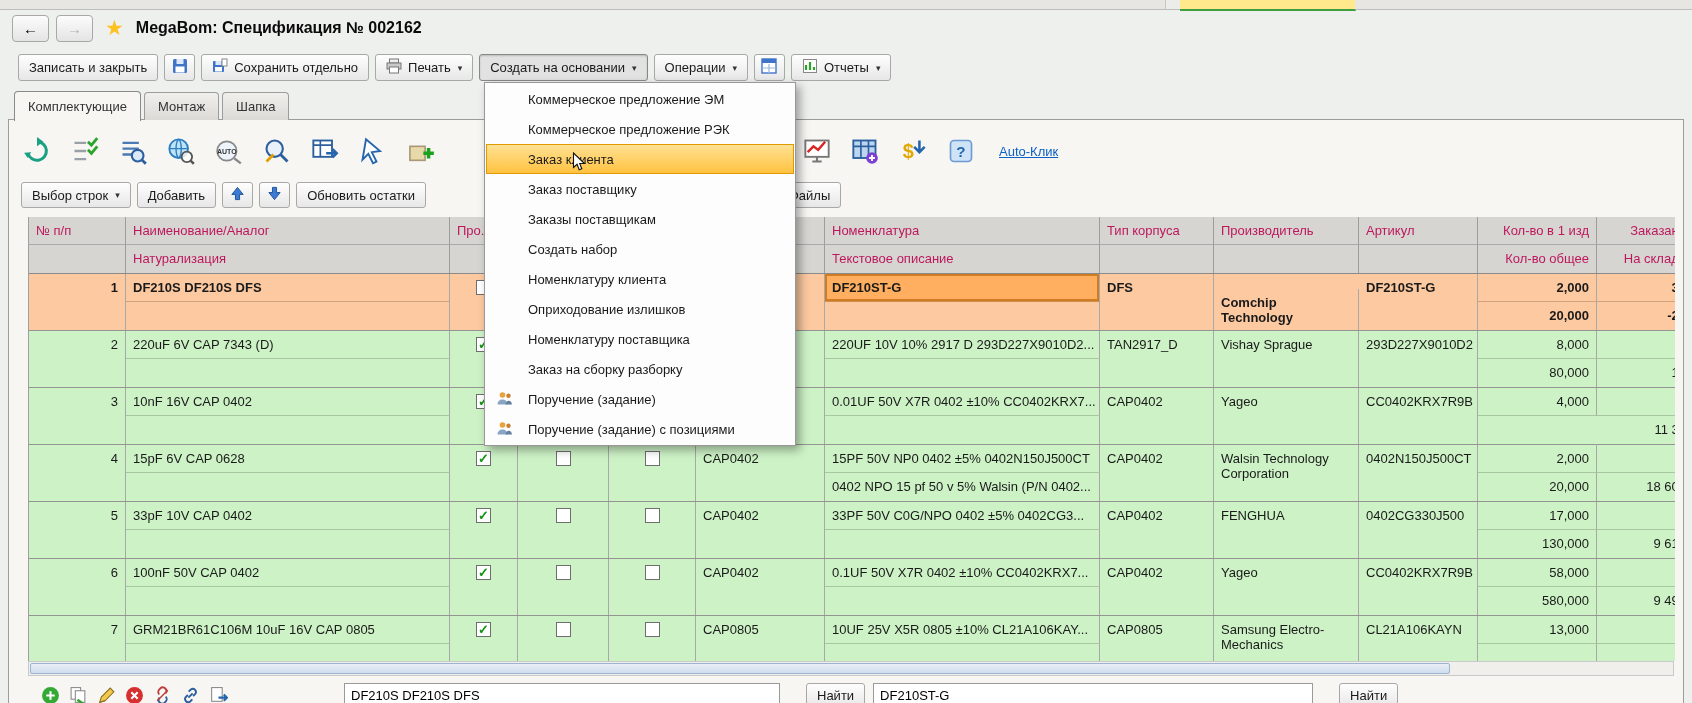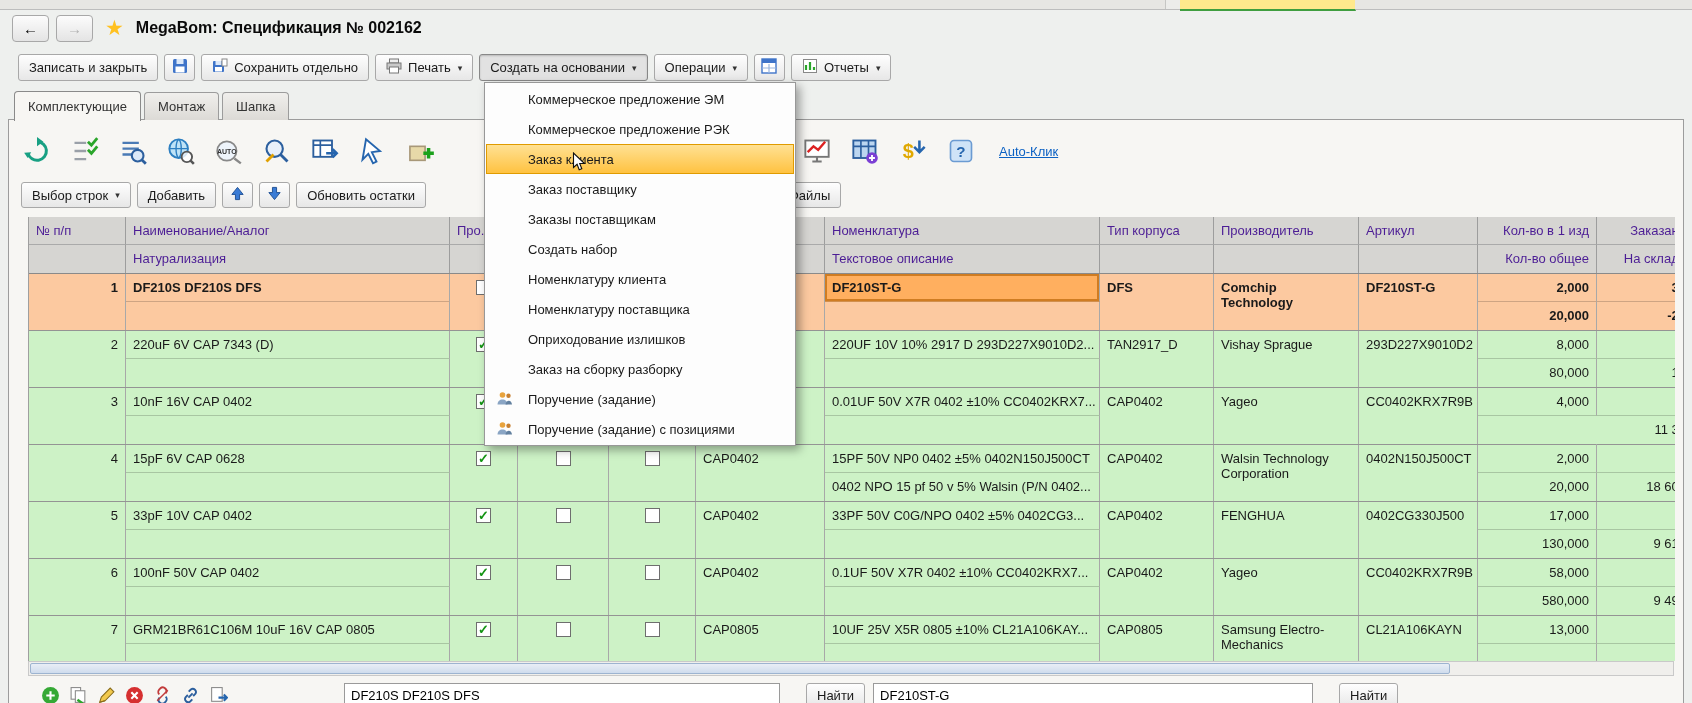--- a/index.html
+++ b/index.html
@@ -36,21 +36,21 @@
   .ico{width:32px;height:32px;display:flex;align-items:center;justify-content:center;cursor:pointer;}
   .autoclick{color:#0b61c4;text-decoration:underline;cursor:pointer;margin-left:6px;white-space:nowrap;}
 
   .actions-row{position:absolute;top:62px;left:12px;display:flex;align-items:center;gap:6px;}
   .sm-btn{height:26px;}
 
   
   .table{position:absolute;top:97px;left:19px;width:1646px;height:444px;overflow:hidden;background:#fff;border-left:1px solid #9f9f9f;}
   .grid{display:grid;grid-template-columns:97px 324px 68px 91px 87px 129px 275px 114px 145px 119px 119px 97px;grid-template-rows:28px 28px;}
   .thead{background:#d6d5d2;border-bottom:1px solid #8a8a8a;}
-  .hcell{border-right:1px solid #9d9d9d;padding:6px 7px 0;white-space:nowrap;overflow:hidden;color:#4c1d95;box-sizing:border-box;}
+  .hcell{border-right:1px solid #9d9d9d;padding:6px 7px 0;white-space:nowrap;overflow:hidden;color:#be185d;box-sizing:border-box;}
   .hcell.gr1{border-bottom:1px solid #aaa;}
   .gc1{grid-column:1}.gc2{grid-column:2}.gc3{grid-column:3}.gc4{grid-column:4}.gc5{grid-column:5}.gc6{grid-column:6}.gc7{grid-column:7}.gc8{grid-column:8}.gc9{grid-column:9}.gc10{grid-column:10}.gc11{grid-column:11}.gc12{grid-column:12}
   .gr1{grid-row:1}.gr2{grid-row:2}
   .trow{border-bottom:1px solid #949494;}
   .row-orange{background:#fcc9a0;font-weight:bold;}
   .row-green{background:#cdf2c6;}
   .cell{border-right:1px solid #a8a8a8;padding:6px 7px 0;box-sizing:border-box;overflow:hidden;}
   .nowrap{white-space:nowrap;}
   .wrap{white-space:normal;line-height:15px;}
   .sub{border-bottom:1px solid rgba(0,0,0,0.18);}
@@ -317,21 +317,21 @@
             <div class="cell cb-cell" style="grid-area: 1 / 4 / 3;">
               <div class="cb"></div>
             </div>
             <div class="cell cb-cell" style="grid-area: 1 / 5 / 3;">
               <div class="cb"></div>
             </div>
             <div class="cell nowrap" style="grid-area: 1 / 6 / 3;">DFS</div>
             <div class="cell sub nowrap sel-cell" style="grid-area: 1 / 7;">DF210ST-G</div>
             <div class="cell nowrap" style="grid-area: 2 / 7;"></div>
             <div class="cell nowrap" style="grid-area: 1 / 8 / 3;">DFS</div>
-            <div class="cell wrap" style="grid-area: 1 / 9 / 3;">Comchip Technology</div>
+            <div class="cell wrap" style="grid-area: 1 / 9 / 3; margin-top: 15px;">Comchip Technology</div>
             <div class="cell nowrap" style="grid-area: 1 / 10 / 3;">DF210ST-G</div>
             <div class="cell sub num-r" style="grid-area: 1 / 11;">2,000</div>
             <div class="cell num-r" style="grid-area: 2 / 11;">20,000</div>
             <div class="cell sub num-r" style="grid-area: 1 / 12;">30</div>
             <div class="cell num-r" style="grid-area: 2 / 12;">-20</div>
           </div>
           <div class="trow grid row-green">
             <div class="cell num-r" style="grid-area: 1 / 1 / 3;">2</div>
             <div class="cell sub nowrap" style="grid-area: 1 / 2;">220uF 6V CAP 7343 (D)</div>
             <div class="cell nowrap" style="grid-area: 2 / 2;"></div>
@@ -559,24 +559,24 @@
       <div class="menu-item">
         <span>Заказы поставщикам</span>
       </div>
       <div class="menu-item">
         <span>Создать набор</span>
       </div>
       <div class="menu-item">
         <span>Номенклатуру клиента</span>
       </div>
       <div class="menu-item">
+        <span>Оприходование излишков</span>
+      </div>
+      <div class="menu-item">
         <span>Номенклатуру поставщика</span>
-      </div>
-      <div class="menu-item">
-        <span>Оприходование излишков</span>
       </div>
       <div class="menu-item">
         <span>Заказ на сборку разборку</span>
       </div>
       <div class="menu-item">
         <span class="mi-icon"><svg width="18" height="18" viewBox="0 0 18 18">
             <circle cx="6.5" cy="5" r="2.8" fill="#e8a33d"></circle>
             <path d="M1.5 14.5c0-3 2.2-5 5-5s5 2 5 5z" fill="#8aa5c4"></path>
             <circle cx="12.5" cy="5.8" r="2.2" fill="#c87f2f"></circle>
             <path d="M9.5 14.5c.3-2.4 1.6-3.8 3.3-3.8 1.7 0 2.9 1.3 3.2 3.8z" fill="#62809f"></path>

